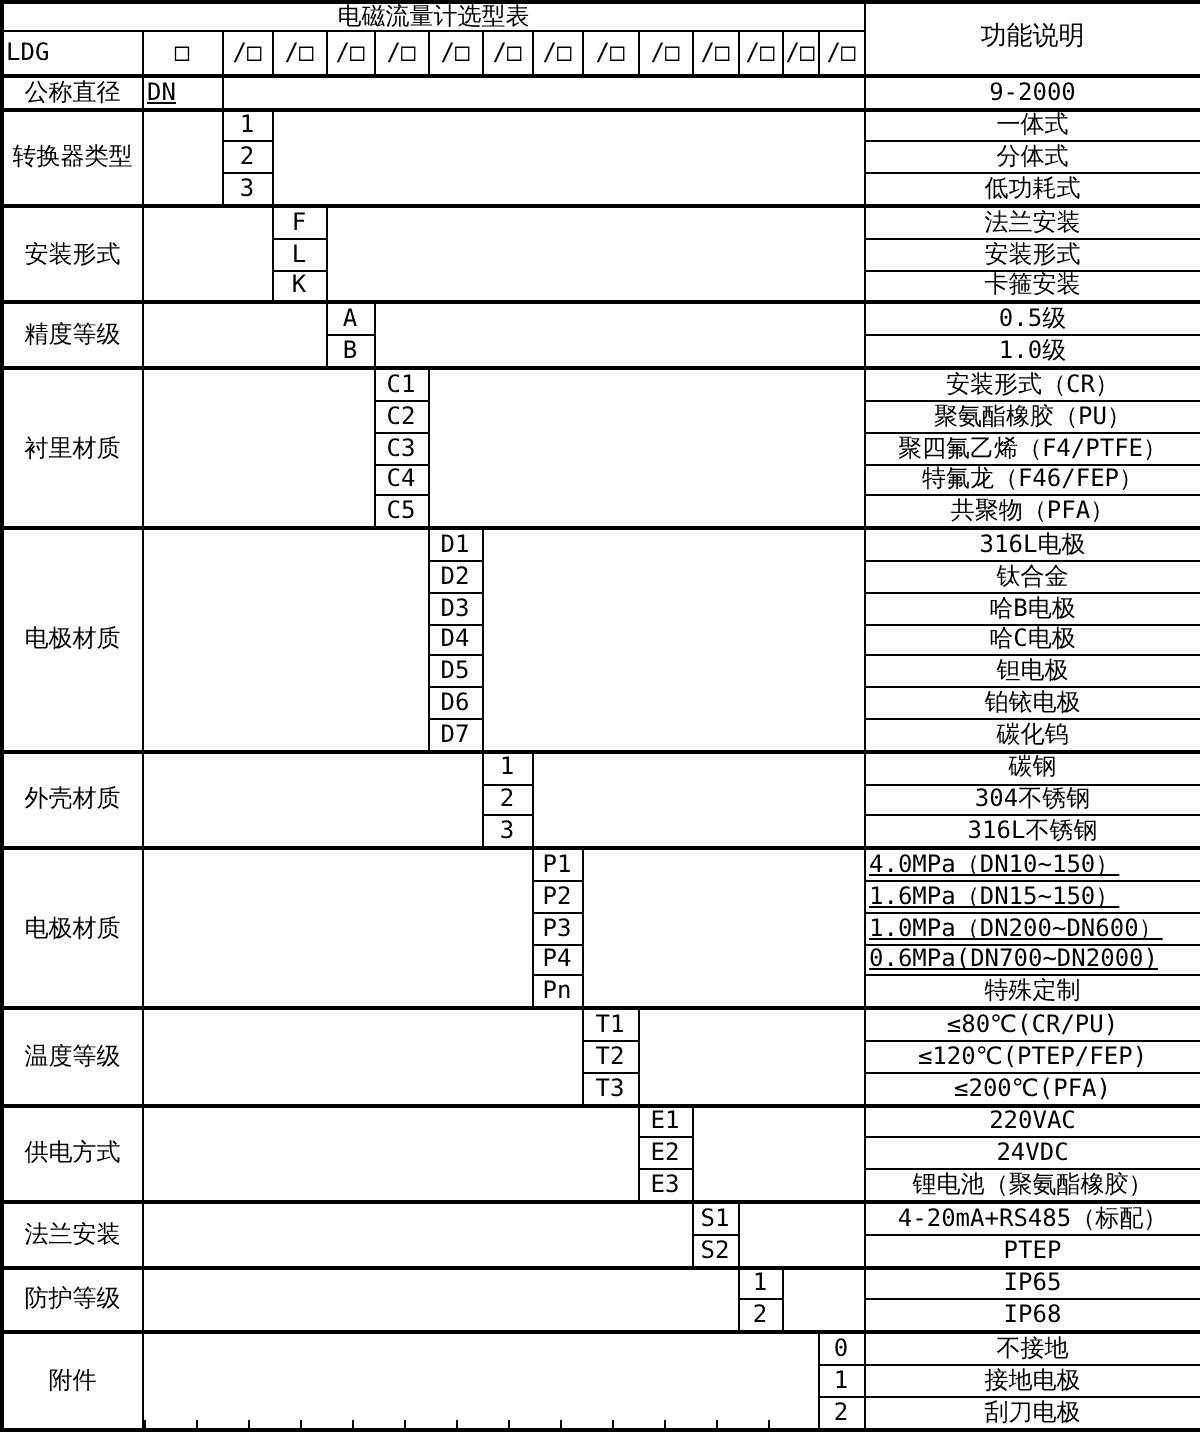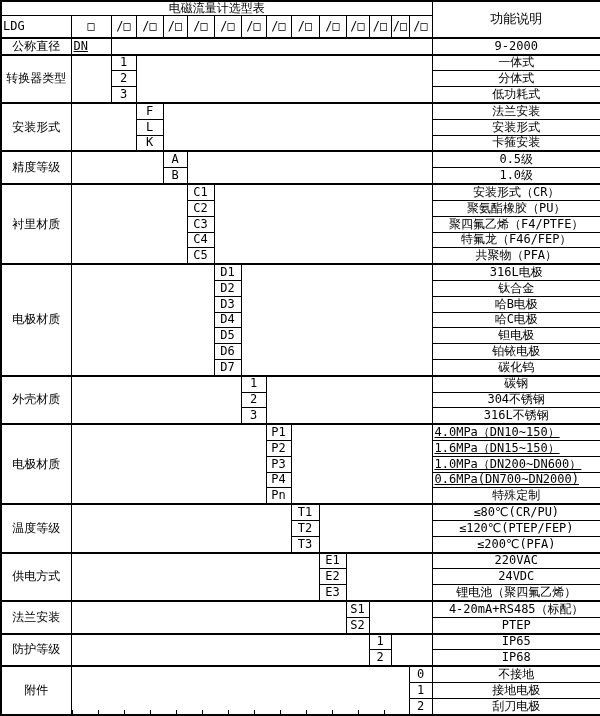--- a/index.html
+++ b/index.html
@@ -235,21 +235,21 @@
   <td class="bt">E1</td>
   <td class="bt" colspan="4" rowspan="3"></td>
   <td class="bt">220VAC</td>
 </tr>
 <tr>
   <td>E2</td>
   <td>24VDC</td>
 </tr>
 <tr>
   <td>E3</td>
-  <td>锂电池（聚四氟乙烯）</td>
+  <td>锂电池（聚氨酯橡胶）</td>
 </tr>
 
 <tr>
   <td class="bt" rowspan="2">法兰安装</td>
   <td class="bt" colspan="10" rowspan="2"></td>
   <td class="bt">S1</td>
   <td class="bt" colspan="3" rowspan="2"></td>
   <td class="bt">4-20mA+RS485（标配）</td>
 </tr>
 <tr>

